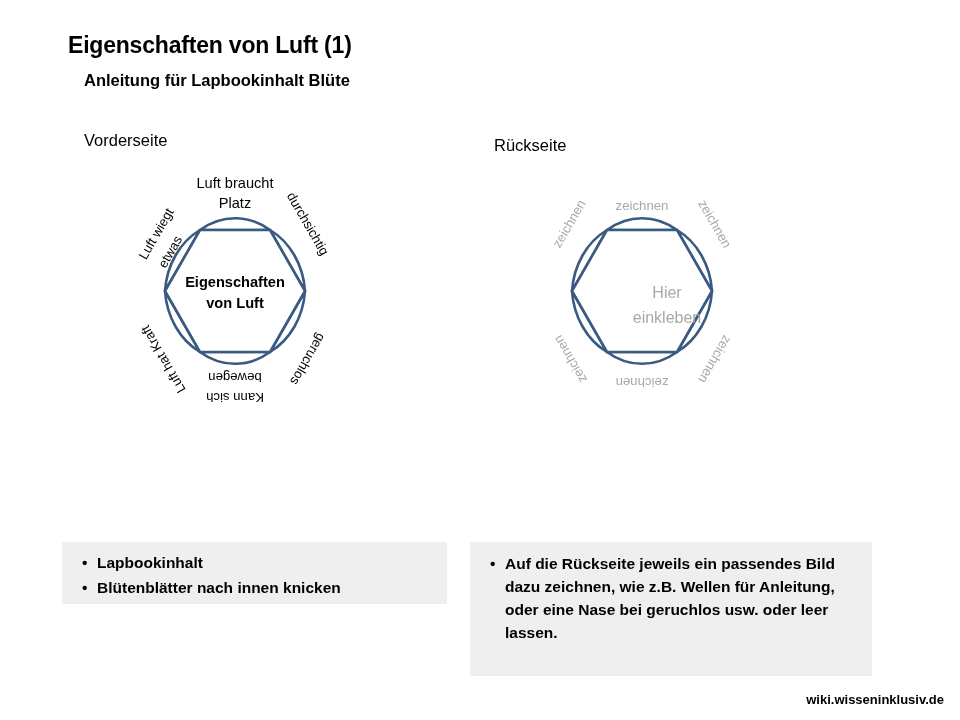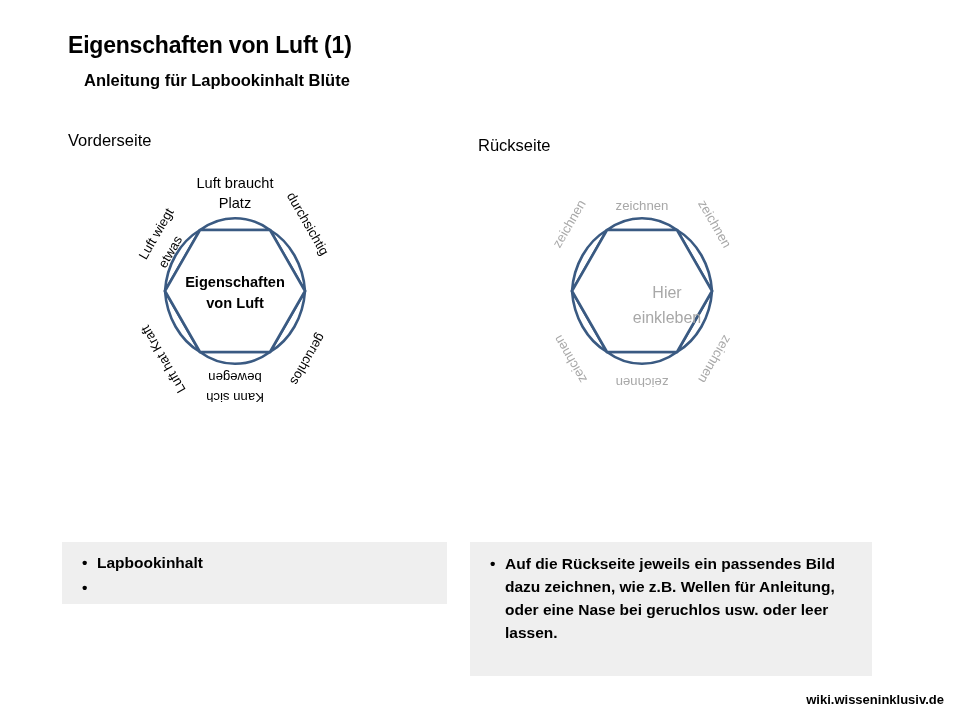--- a/index.html
+++ b/index.html
@@ -39,20 +39,21 @@
     white-space: nowrap;
     margin-left: 16px;
   }
 
   
   .section-heading {
     position: absolute;
     font-size: 16.5px;
     font-weight: normal;
     white-space: nowrap;
+    margin-left: 16px;
   }
   #heading-front { left: 68px; top: 131px; }
   #heading-back  { left: 478px; top: 136px; }
 
   
   .flower {
     position: absolute;
   }
   #flower-front { left: 80px; top: 150px; width: 310px; height: 370px; }
   #flower-back  { left: 487px; top: 150px; width: 310px; height: 370px; }
@@ -207,20 +208,21 @@
   </svg>
 
   <div class="note-box" id="note-front">
     <ul class="note-list">
       <li class="note-item">
         <span class="bullet">•</span>
         <span>Lapbookinhalt</span>
       </li>
       <li class="note-item">
         <span class="bullet">•</span>
+        <span>Blütenblätter nach innen knicken</span>
       </li>
     </ul>
   </div>
 
   <div class="note-box" id="note-back">
     <ul class="note-list">
       <li class="note-item">
         <span class="bullet">•</span>
         <span>Auf die Rückseite jeweils ein passendes Bild dazu zeichnen, wie z.B. Wellen für Anleitung, oder eine Nase bei geruchlos usw. oder leer lassen.</span>
       </li>

